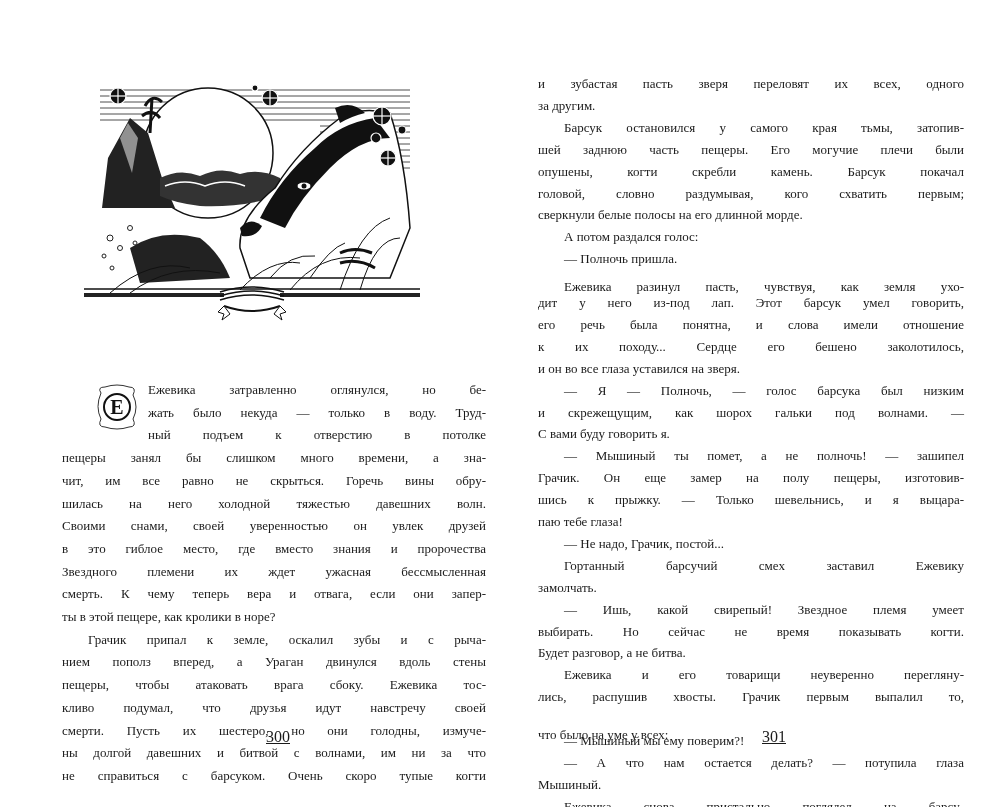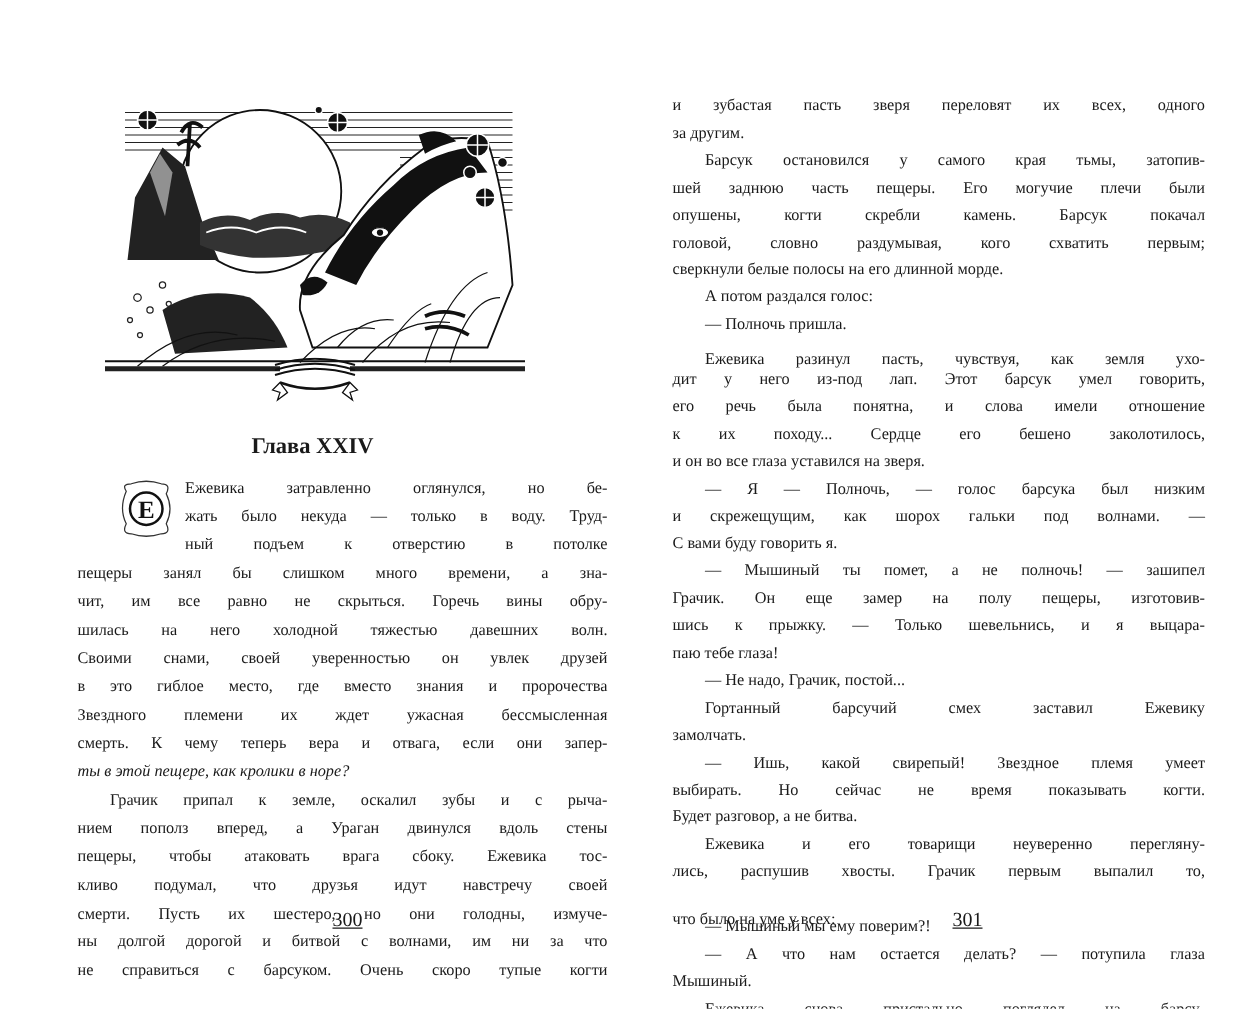--- a/index.html
+++ b/index.html
@@ -103,46 +103,45 @@
   <svg class="ornament" viewBox="0 0 336 40">
     <line x1="0" y1="3" x2="336" y2="3" stroke="#111" stroke-width="1.5"></line>
     <rect x="0" y="7" width="140" height="4" fill="#222"></rect>
     <rect x="196" y="7" width="140" height="4" fill="#222"></rect>
     <path d="M136 6 Q168 -4 200 6 M136 10 Q168 0 200 10 M136 14 Q168 4 200 14" stroke="#111" stroke-width="1.5" fill="none"></path>
     <path d="M140 20 Q168 30 196 20" stroke="#111" stroke-width="2" fill="none"></path>
     <path d="M140 20 L134 26 L140 28 L138 34 L146 28 Z" fill="#fff" stroke="#111"></path>
     <path d="M196 20 L202 26 L196 28 L198 34 L190 28 Z" fill="#fff" stroke="#111"></path>
   </svg>
 
-  <div class="chapter-title">Глава XXIV</div>
 
   <svg class="dropcap" viewBox="0 0 44 48">
     <path d="M6 10 Q2 4 10 4 Q22 0 34 4 Q42 4 38 12 Q44 24 38 36 Q42 44 34 44 Q22 48 10 44 Q2 44 6 36 Q0 24 6 10 Z" fill="#fff" stroke="#333" stroke-width="1"></path>
     <circle cx="22" cy="24" r="13" fill="#fff" stroke="#111" stroke-width="2"></circle>
     <text x="22" y="31" text-anchor="middle" font-family="Liberation Serif, serif" font-size="20" font-weight="bold" fill="#111">Е</text>
   </svg>
 
   <div id="left-lines">
       <div class="line" style="top: 380px; left: 148px; width: 338px; white-space: normal;">Ежевика затравленно оглянулся, но бе-</div>
       <div class="line" style="top: 402.7px; left: 148px; width: 338px; white-space: normal;">жать было некуда — только в воду. Труд-</div>
       <div class="line" style="top: 425.4px; left: 148px; width: 338px; white-space: normal;">ный подъем к отверстию в потолке</div>
       <div class="line" style="top: 448.1px; left: 62px; width: 424px; white-space: normal;">пещеры занял бы слишком много времени, а зна-</div>
       <div class="line" style="top: 470.8px; left: 62px; width: 424px; white-space: normal;">чит, им все равно не скрыться. Горечь вины обру-</div>
       <div class="line" style="top: 493.5px; left: 62px; width: 424px; white-space: normal;">шилась на него холодной тяжестью давешних волн.</div>
       <div class="line" style="top: 516.2px; left: 62px; width: 424px; white-space: normal;">Своими снами, своей уверенностью он увлек друзей</div>
       <div class="line" style="top: 538.9px; left: 62px; width: 424px; white-space: normal;">в это гиблое место, где вместо знания и пророчества</div>
       <div class="line" style="top: 561.6px; left: 62px; width: 424px; white-space: normal;">Звездного племени их ждет ужасная бессмысленная</div>
       <div class="line" style="top: 584.3px; left: 62px; width: 424px; white-space: normal;">смерть. К чему теперь вера и отвага, если они запер-</div>
-      <div class="line last" style="top: 607px; left: 62px; width: 424px; white-space: normal; font-style: italic;">ты в этой пещере, как кролики в норе?</div>
+      <div class="line last" style="top: 607px; left: 62px; width: 424px; white-space: normal;">ты в этой пещере, как кролики в норе?</div>
       <div class="line" style="top: 629.7px; left: 88px; width: 398px; white-space: normal;">Грачик припал к земле, оскалил зубы и с рыча-</div>
       <div class="line" style="top: 652.4px; left: 62px; width: 424px; white-space: normal;">нием пополз вперед, а Ураган двинулся вдоль стены</div>
       <div class="line" style="top: 675.1px; left: 62px; width: 424px; white-space: normal;">пещеры, чтобы атаковать врага сбоку. Ежевика тос-</div>
       <div class="line" style="top: 697.8px; left: 62px; width: 424px; white-space: normal;">кливо подумал, что друзья идут навстречу своей</div>
       <div class="line" style="top: 720.5px; left: 62px; width: 424px; white-space: normal;">смерти. Пусть их шестеро, но они голодны, измуче-</div>
-      <div class="line" style="top: 743.2px; left: 62px; width: 424px; white-space: normal;">ны долгой дорогой и битвой с волнами, им ни за что</div>
+      <div class="line" style="top: 743.2px; left: 62px; width: 424px; white-space: normal;">ны долгой давешних и битвой с волнами, им ни за что</div>
       <div class="line" style="top: 765.9px; left: 62px; width: 424px; white-space: normal;">не справиться с барсуком. Очень скоро тупые когти</div>
     </div>
 
   <div class="page-num" style="left:230px">300</div>
 </div>
 
 <div class="page" id="page-right">
   <div id="right-lines">
       <div class="line" style="top: 74px; left: 38px; width: 426px; white-space: normal;">и зубастая пасть зверя переловят их всех, одного</div>
       <div class="line last" style="top: 95.9px; left: 38px; width: 426px; white-space: normal;">за другим.</div>

